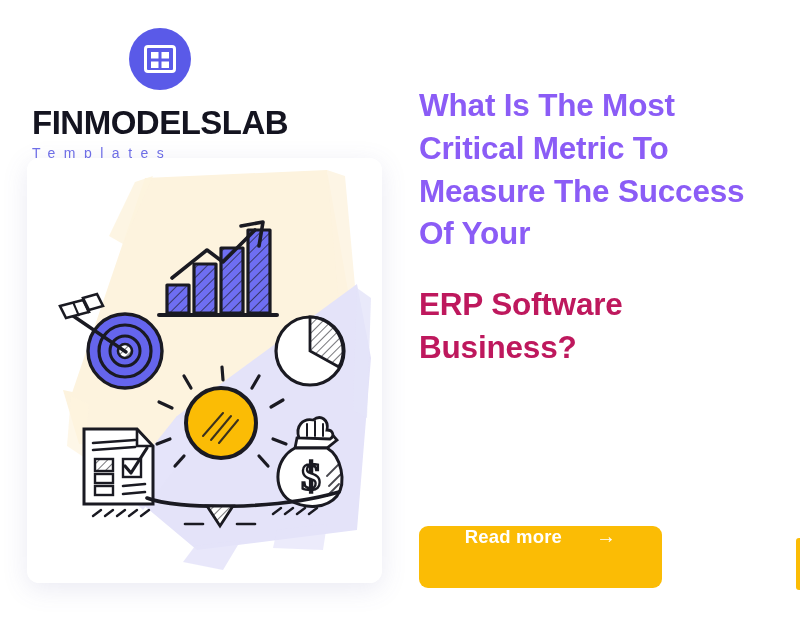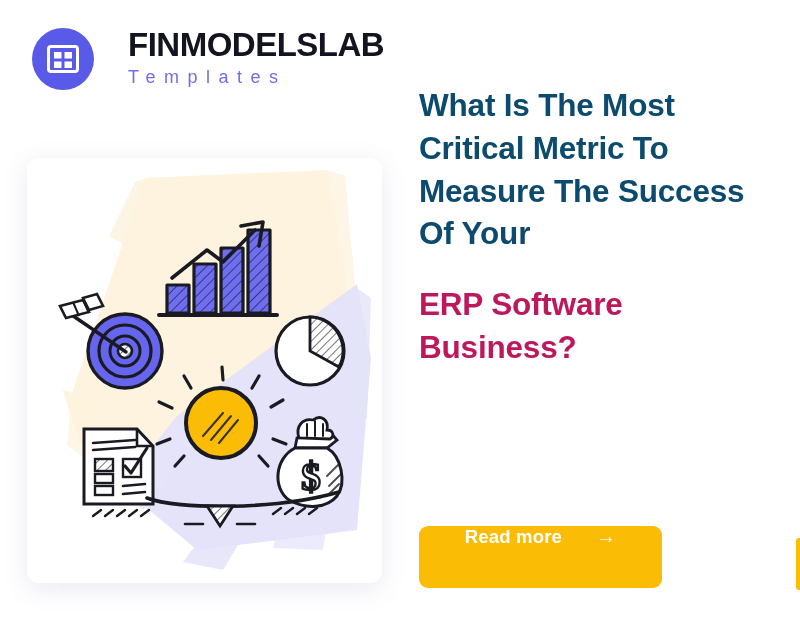--- a/index.html
+++ b/index.html
@@ -18,22 +18,23 @@
     height: 618px;
     background: #ffffff;
   }
 
   
   #logo-row {
     position: absolute;
     left: 32px;
     top: 28px;
     display: flex;
-    align-items: flex-start;
-    gap: 34px;
+    align-items: center;
+    gap: 16px;
+    flex-direction: column;
   }
   #logo-mark {
     width: 62px;
     height: 62px;
     border-radius: 50%;
     background: #5a5ae8;
     display: flex;
     align-items: center;
     justify-content: center;
     flex: 0 0 auto;
@@ -41,21 +42,21 @@
   #logo-mark svg { display: block; }
   #logo-text { display: flex; flex-direction: column; line-height: 1; }
   #logo-wordmark {
     font-size: 33px;
     font-weight: bold;
     color: #141420;
     letter-spacing: -0.5px;
     line-height: 1.05;
   }
   #logo-sub {
-    font-size: 18px;
+    font-size: 14px;
     color: #6f6fe8;
     letter-spacing: 8.5px;
     margin-top: 5px;
     line-height: 1;
   }
 
   
   #illustration-card {
     position: absolute;
     left: 27px;
@@ -75,21 +76,21 @@
     left: 419px;
     top: 84px;
     width: 350px;
   }
   #headline-accent, #headline-main {
     font-size: 31.5px;
     font-weight: bold;
     line-height: 1.36;
     letter-spacing: -0.2px;
   }
-  #headline-accent { color: #0c4a6e; }
+  #headline-accent { color: #8b5cf6; }
   #headline-main   { color: #be185d; margin-top: 28px; }
 
   
   #cta-button {
     position: absolute;
     left: 419px;
     top: 526px;
     width: 243px;
     height: 62px;
     background: #fbbc05;

